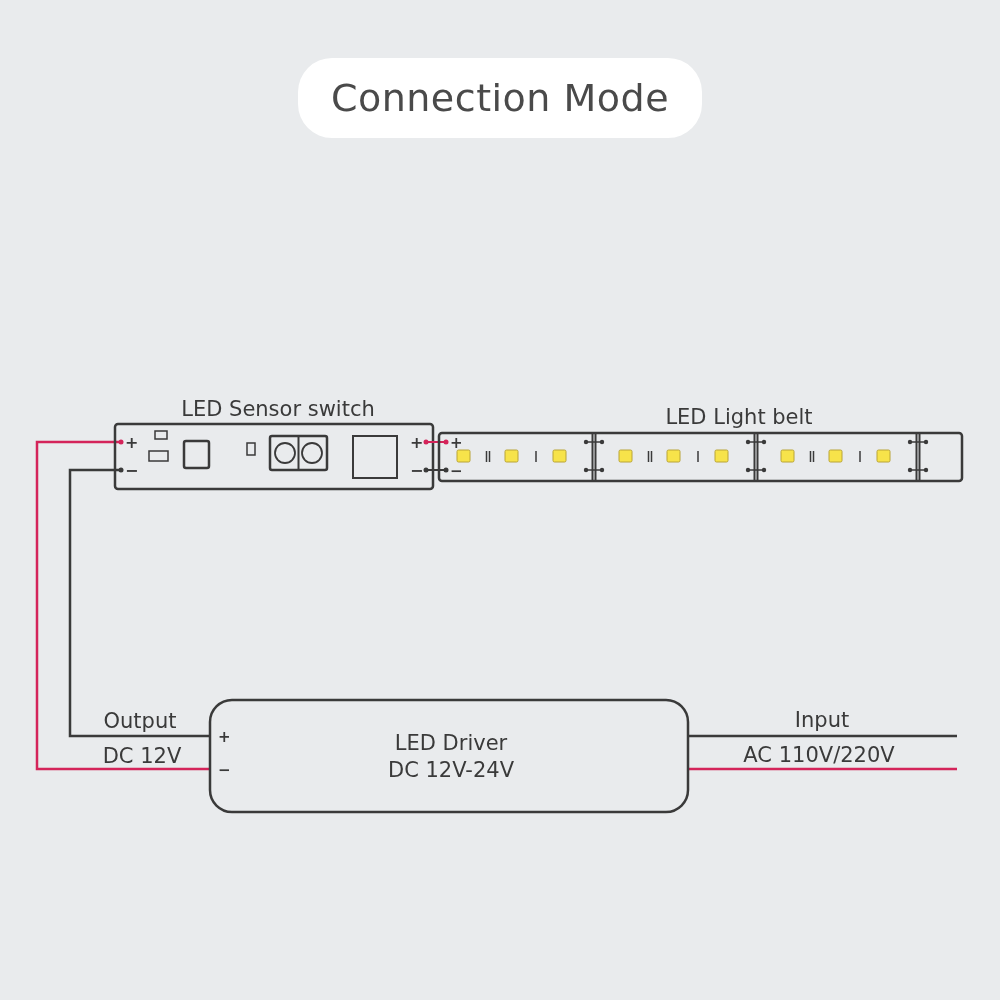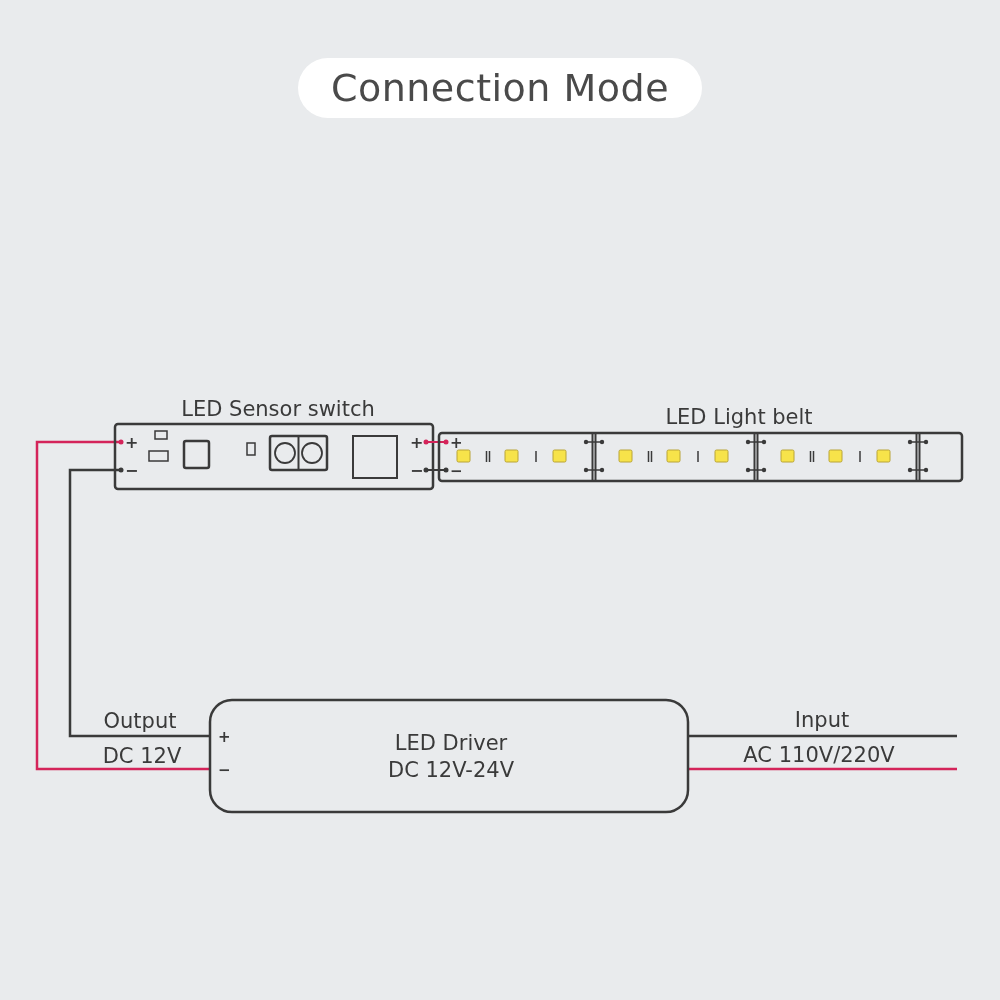--- a/index.html
+++ b/index.html
@@ -7,21 +7,21 @@
       width: 1000px; height: 1000px;
       background: #e9ebed;
       position: relative;
       overflow: hidden;
       font-family: "DejaVu Sans", sans-serif;
       color: #3a3a3a;
     }
     .title-pill {
       position: absolute;
       left: 298px; top: 58px;
-      width: 404px; height: 60px;
+      width: 404px; height: 80px;
       background: #ffffff;
       border-radius: 34px;
       display: flex; align-items: center; justify-content: center;
     }
     .title-pill span {
       font-size: 38px;
       color: #4a4a4a;
       letter-spacing: 0.5px;
     }
     svg.diagram {

